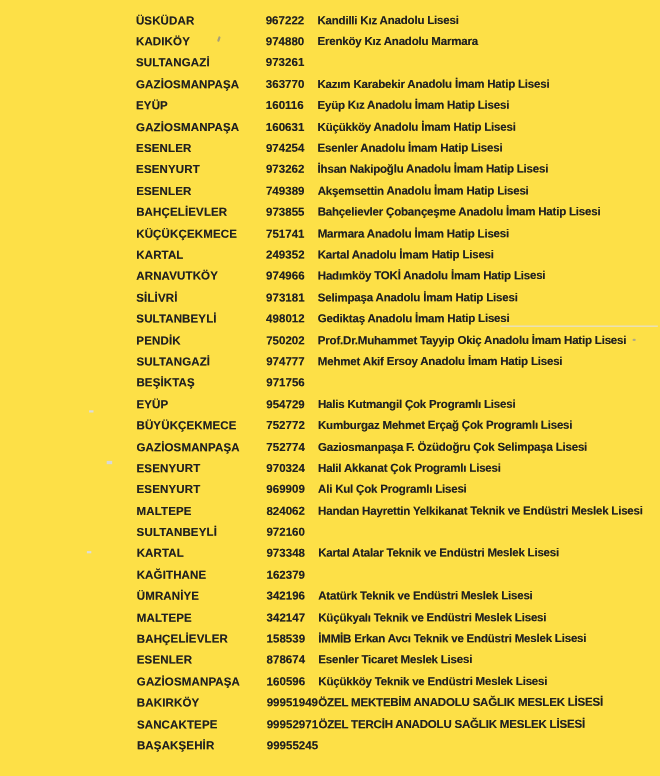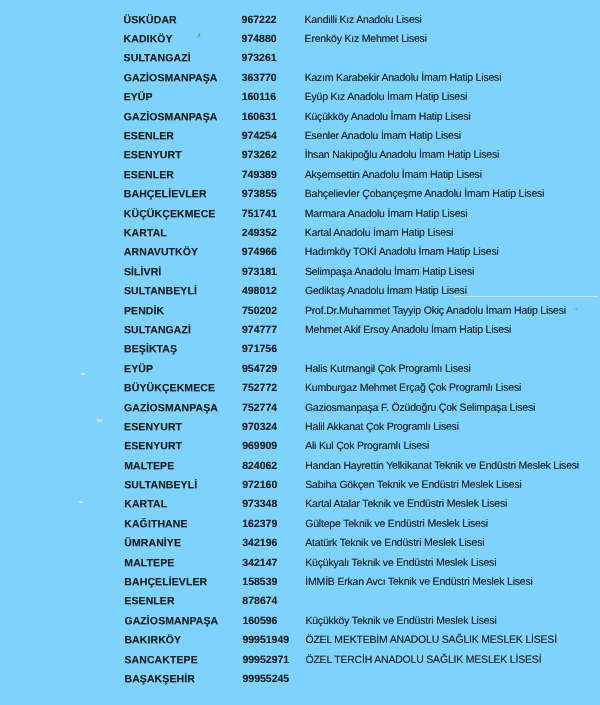--- a/index.html
+++ b/index.html
@@ -4,21 +4,21 @@
 <style>
   html, body {
     margin: 0;
     padding: 0;
     background: #ffffff;
   }
   .page {
     position: relative;
     width: 600px;
     height: 705px;
-    background: #7dd3fc;
+    background: #fde047;
     overflow: hidden;
     font-family: "Liberation Sans", sans-serif;
   }
   .rows {
     position: absolute;
     top: 9px;
     left: 0;
     width: 100%;
     transform: rotate(-0.08deg);
   }
@@ -41,23 +41,23 @@
     letter-spacing: 0.1px;
   }
   .cell.code {
     left: 242px;
     font-size: 10.5px;
     font-weight: 600;
     letter-spacing: 0px;
     text-align: center;
   }
   .cell.school {
-    left: 305px;
+    left: 289px;
     font-size: 10.5px;
-    font-weight: 400;
+    font-weight: 700;
     letter-spacing: -0.2px;
   }
   
   .artifact {
     position: absolute;
     pointer-events: none;
   }
   .speck-tick {
     left: 198px;
     top: 33px;
@@ -96,21 +96,21 @@
   <div class="rows">
     <div class="row">
       <span class="cell district">ÜSKÜDAR</span>
       <span class="cell code">967222</span>
       <span class="cell school">Kandilli Kız Anadolu Lisesi</span>
     </div>
 
     <div class="row">
       <span class="cell district">KADIKÖY</span>
       <span class="cell code">974880</span>
-      <span class="cell school">Erenköy Kız Mehmet Lisesi</span>
+      <span class="cell school">Erenköy Kız Anadolu Marmara</span>
     </div>
 
     <div class="row">
       <span class="cell district">SULTANGAZİ</span>
       <span class="cell code">973261</span>
     </div>
 
     <div class="row">
       <span class="cell district">GAZİOSMANPAŞA</span>
       <span class="cell code">363770</span>
@@ -232,33 +232,31 @@
 
     <div class="row">
       <span class="cell district">MALTEPE</span>
       <span class="cell code">824062</span>
       <span class="cell school">Handan Hayrettin Yelkikanat Teknik ve Endüstri Meslek Lisesi</span>
     </div>
 
     <div class="row">
       <span class="cell district">SULTANBEYLİ</span>
       <span class="cell code">972160</span>
-      <span class="cell school">Sabiha Gökçen Teknik ve Endüstri Meslek Lisesi</span>
     </div>
 
     <div class="row">
       <span class="cell district">KARTAL</span>
       <span class="cell code">973348</span>
       <span class="cell school">Kartal Atalar Teknik ve Endüstri Meslek Lisesi</span>
     </div>
 
     <div class="row">
       <span class="cell district">KAĞITHANE</span>
       <span class="cell code">162379</span>
-      <span class="cell school">Gültepe Teknik ve Endüstri Meslek Lisesi</span>
     </div>
 
     <div class="row">
       <span class="cell district">ÜMRANİYE</span>
       <span class="cell code">342196</span>
       <span class="cell school">Atatürk Teknik ve Endüstri Meslek Lisesi</span>
     </div>
 
     <div class="row">
       <span class="cell district">MALTEPE</span>
@@ -268,20 +266,21 @@
 
     <div class="row">
       <span class="cell district">BAHÇELİEVLER</span>
       <span class="cell code">158539</span>
       <span class="cell school">İMMİB Erkan Avcı Teknik ve Endüstri Meslek Lisesi</span>
     </div>
 
     <div class="row">
       <span class="cell district">ESENLER</span>
       <span class="cell code">878674</span>
+      <span class="cell school">Esenler Ticaret Meslek Lisesi</span>
     </div>
 
     <div class="row">
       <span class="cell district">GAZİOSMANPAŞA</span>
       <span class="cell code">160596</span>
       <span class="cell school">Küçükköy Teknik ve Endüstri Meslek Lisesi</span>
     </div>
 
     <div class="row">
       <span class="cell district">BAKIRKÖY</span>

